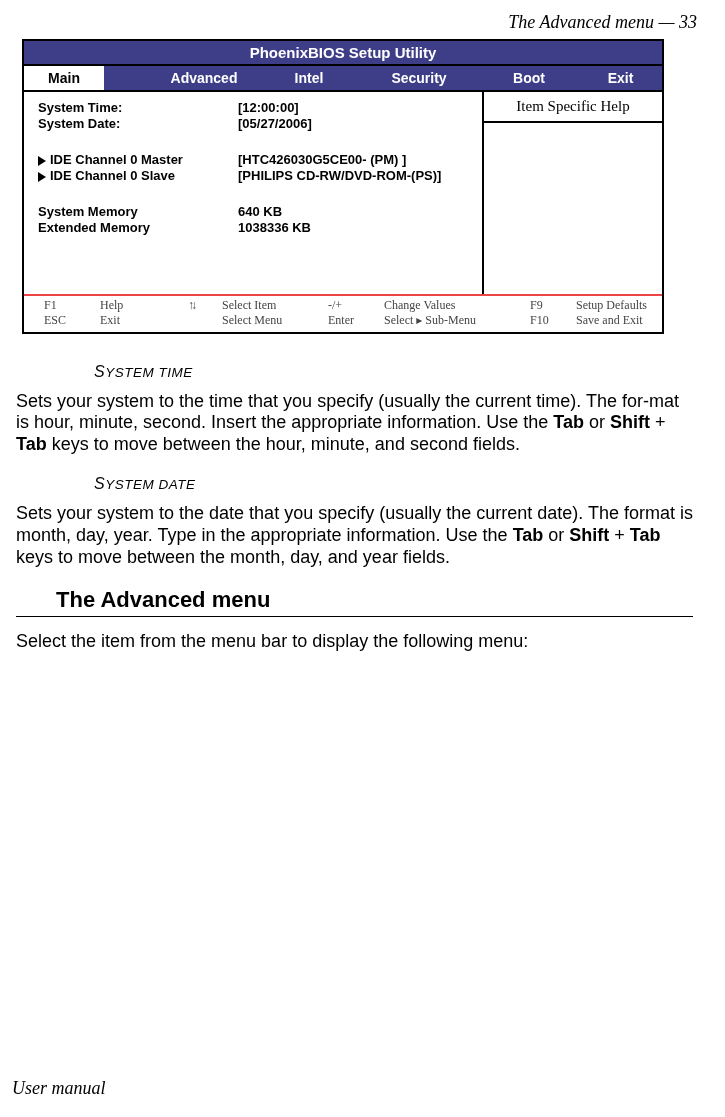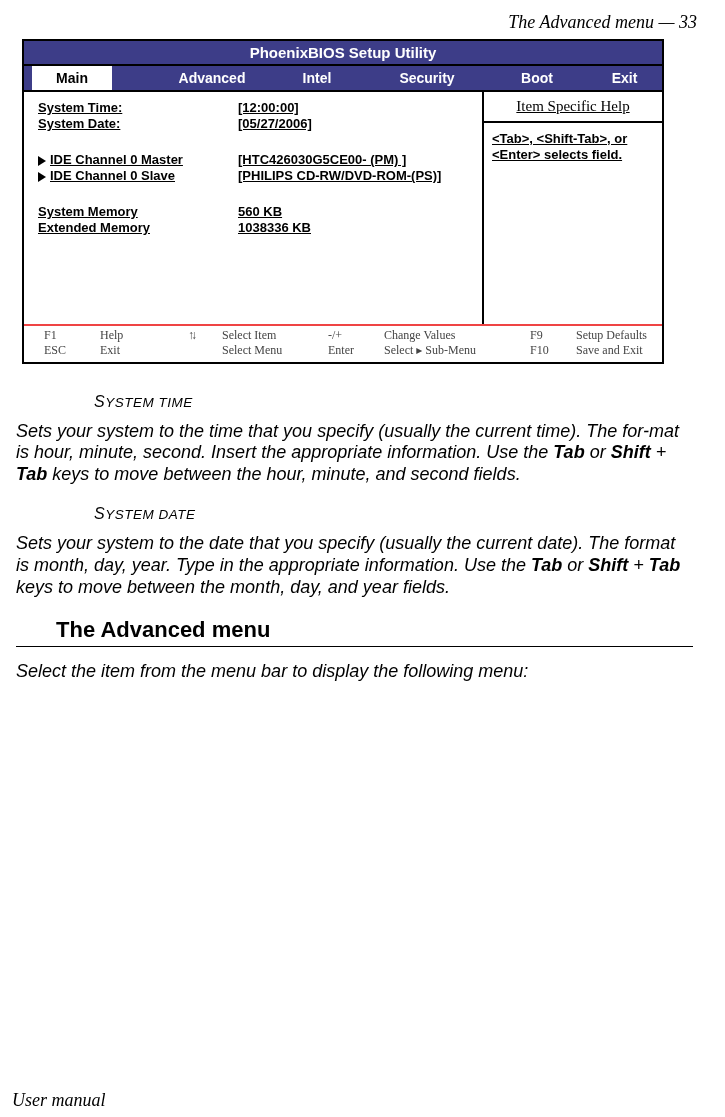--- a/index.html
+++ b/index.html
@@ -42,36 +42,34 @@
     padding: 3px 0;
     border-bottom: 2px solid #000;
   }
   .bios-tabs {
     display: flex;
     background: #3d3d88;
     color: #fff;
     font-size: 14px;
     font-weight: bold;
     border-bottom: 2px solid #000;
-    padding-left: 8px;
   }
   .bios-tab {
     padding: 4px 0;
     text-align: center;
   }
   .tab-main     { flex: 0 0 80px; background:#fff; color:#000; }
   .tab-advanced { flex: 0 0 110px; margin-left: 45px; }
   .tab-intel    { flex: 0 0 100px; }
   .tab-security { flex: 0 0 120px; }
   .tab-boot     { flex: 0 0 100px; }
   .tab-exit     { flex: 1; }
   .bios-body {
     display: flex;
-    height: 232px;
-    text-decoration: underline;
+    height: 202px;
   }
   .bios-left {
     flex: 1;
     background: #fff;
     color: #000;
     font-size: 13px;
     font-weight: bold;
     padding: 8px 8px 8px 14px;
     position: relative;
   }
@@ -130,35 +128,35 @@
   
   .body-text { margin: 28px 4px 0 4px; font-size: 18px; line-height: 1.22; }
   .smallcaps-heading {
     margin: 0 0 4px 78px;
     font-weight: normal;
     font-style: italic;
     font-size: 16px;
     letter-spacing: 0.5px;
   }
   .smallcaps-heading .rest { font-size: 13.5px; }
-  .para { margin: 9px 0 18px 0; font-style: italic; }
+  .para { margin: 9px 0 18px 0; }
   .section-heading {
     margin: 6px 0 2px 40px;
     font-weight: bold;
     font-size: 22px;
   }
   .section-rule {
     border: none;
     border-top: 1.5px solid #000;
     margin: 2px 0 14px 0;
   }
   .footer-left {
     position: absolute;
     left: 12px;
-    bottom: 6px;
+    bottom: 18px;
     font-style: italic;
     font-family: "Times New Roman", Times, serif;
     font-size: 18px;
   }
   b.k { font-weight: bold; }
 </style>
 </head>
 <body>
 <div class="page">
 
@@ -189,30 +187,29 @@
           <div class="bios-label"><span class="tri"></span><span>IDE Channel 0 Master</span></div>
           <div class="bios-value">[HTC426030G5CE00- (PM) ]</div>
         </div>
         <div class="bios-row">
           <div class="bios-label"><span class="tri"></span><span>IDE Channel 0 Slave</span></div>
           <div class="bios-value">[PHILIPS CD-RW/DVD-ROM-(PS)]</div>
         </div>
         <div class="bios-gap"></div>
         <div class="bios-row">
           <div class="bios-label">System Memory</div>
-          <div class="bios-value">560 KB</div>
+          <div class="bios-value">640 KB</div>
         </div>
         <div class="bios-row">
           <div class="bios-label">Extended Memory</div>
           <div class="bios-value">1038336 KB</div>
         </div>
       </div>
       <div class="bios-right">
         <div class="help-title">Item Specific Help</div>
-        <div class="help-body">&lt;Tab&gt;, &lt;Shift-Tab&gt;, or &lt;Enter&gt; selects field.</div>
       </div>
     </div>
     <div class="bios-footer">
       <div class="bf-row">
         <div class="bf-c1">F1</div>
         <div class="bf-c2">Help</div>
         <div class="bf-c3 arrows"></div>
         <div class="bf-c4">Select Item</div>
         <div class="bf-c5">-/+</div>
         <div class="bf-c6">Change Values</div>

